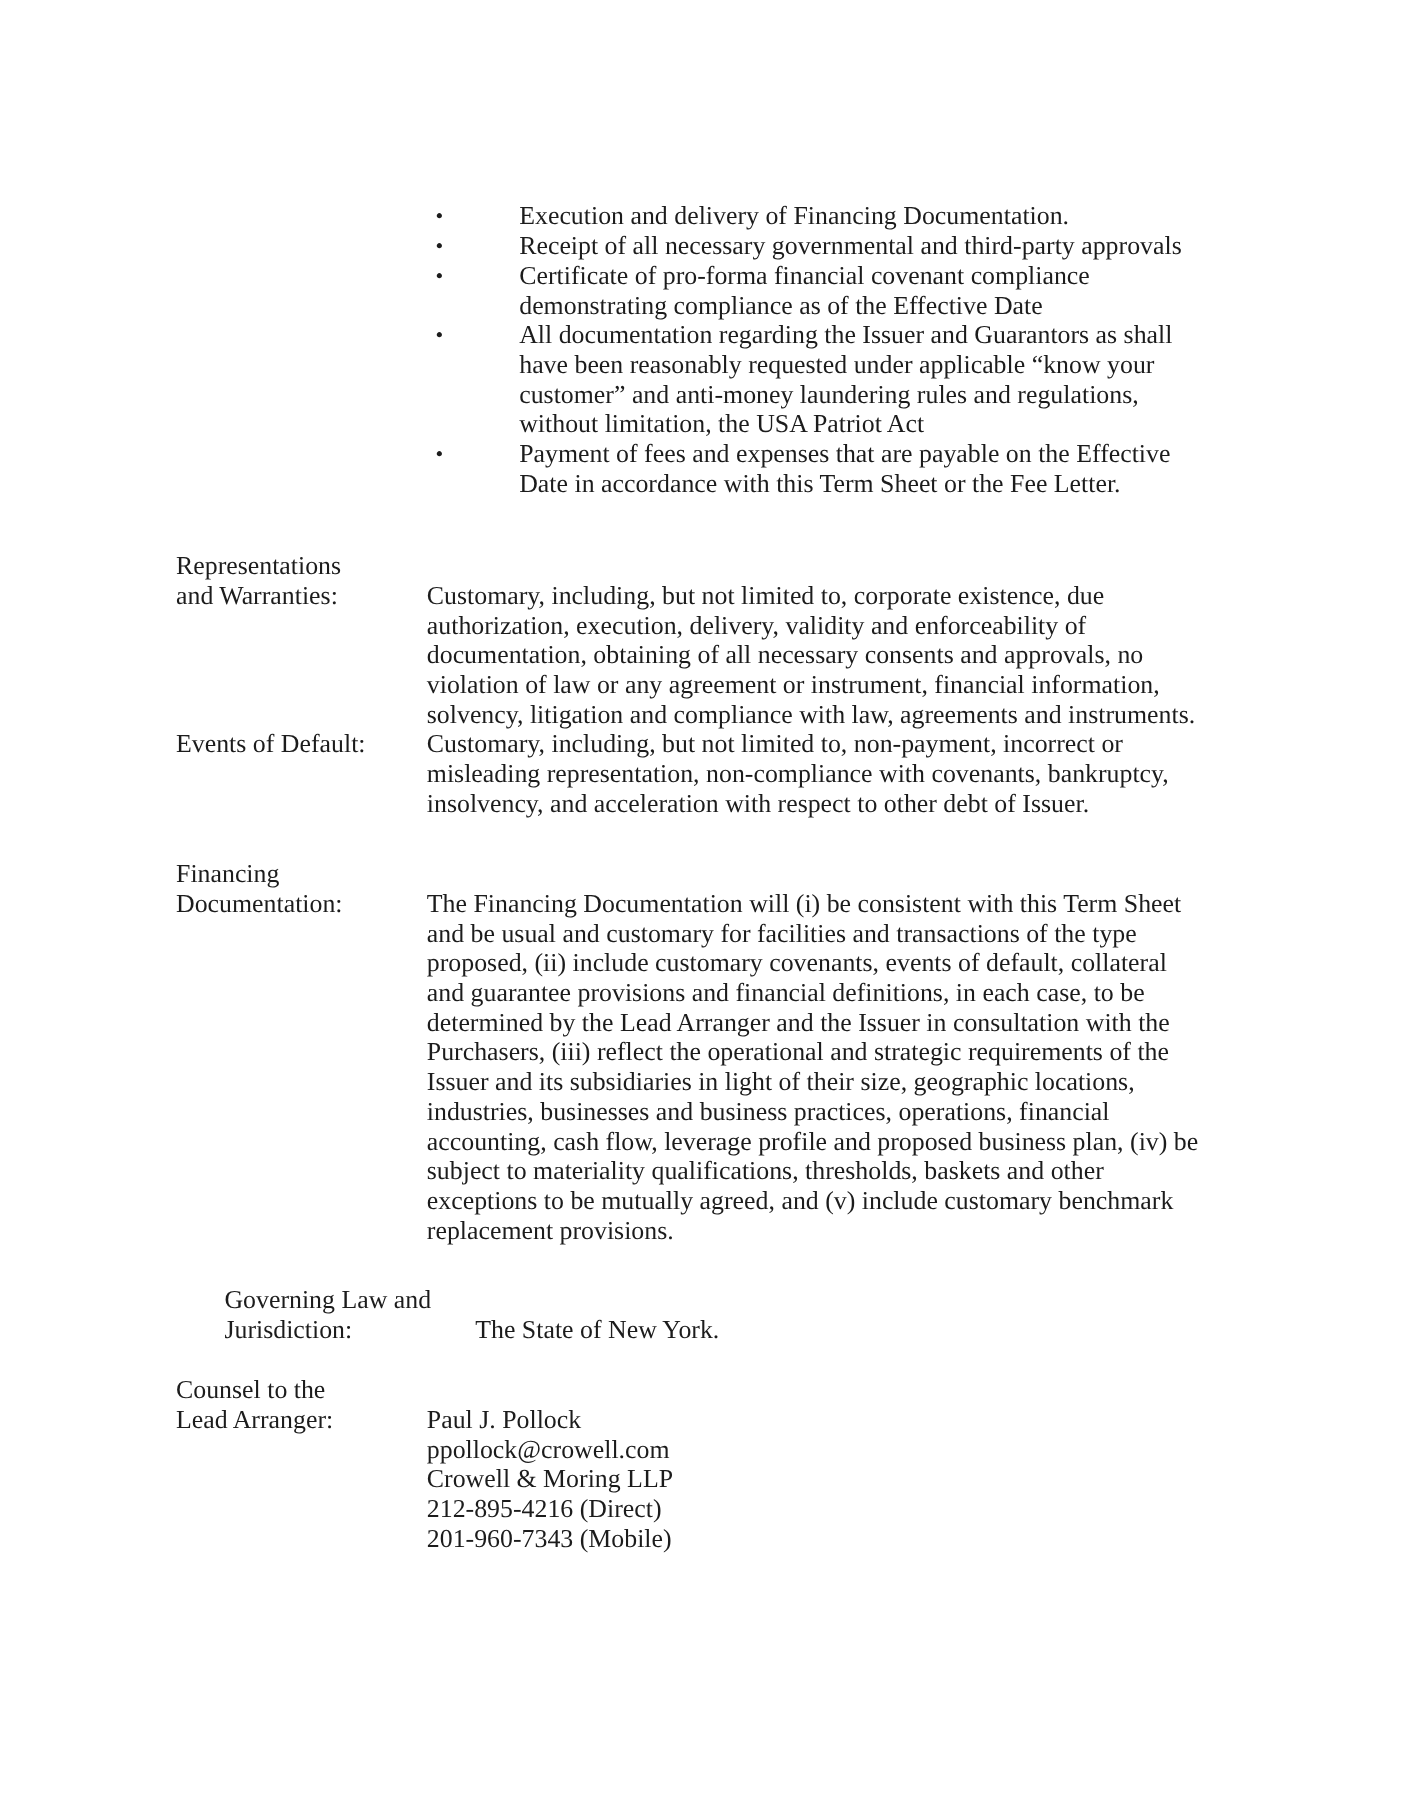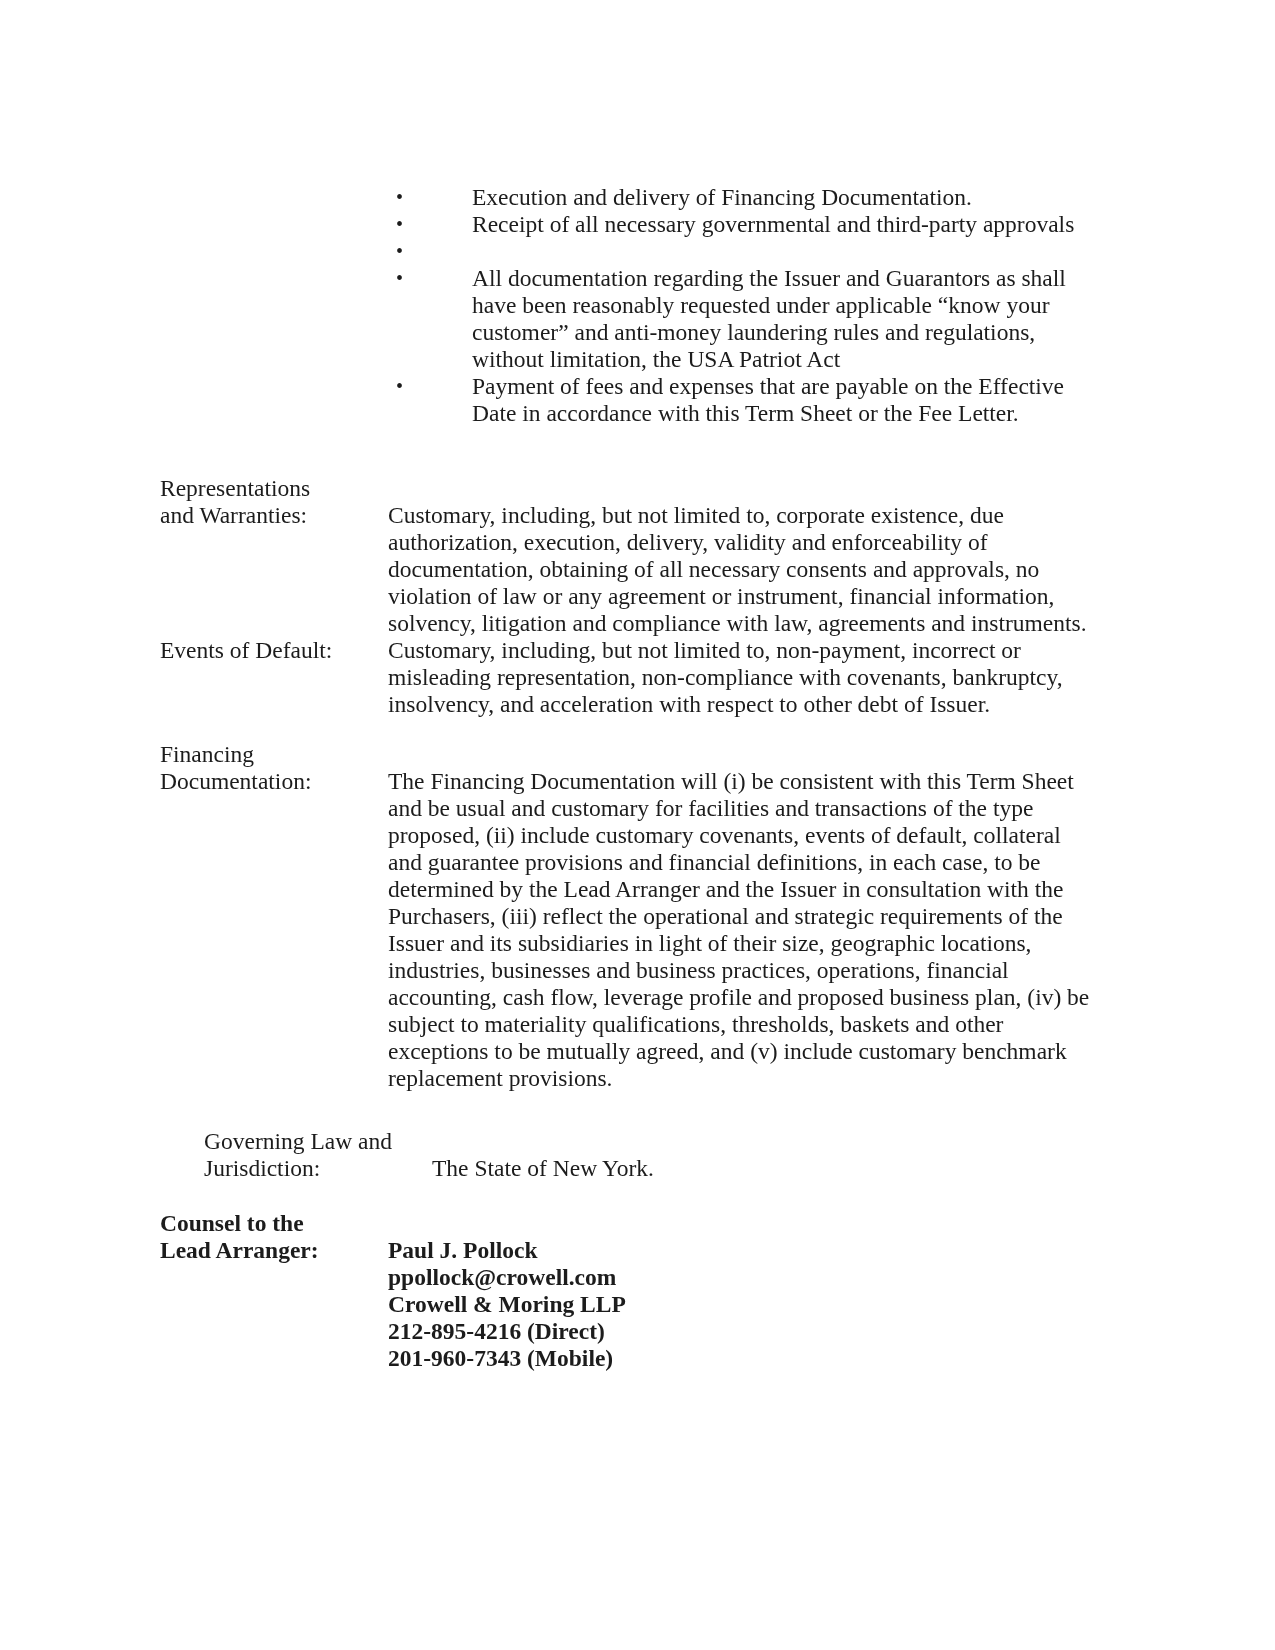--- a/index.html
+++ b/index.html
@@ -43,40 +43,42 @@
     width: 228px;
   }
   .body-col {
     flex: 1 1 auto;
     width: 712px;
   }
   .offset-1line { padding-top: 27px; }
 
   .sec-rep     { margin-top: 48px; }
   .sec-events  { }
-  .sec-fin     { margin-top: 23px; }
+  .sec-fin     { margin-top: 37px; }
   .sec-gov     { margin-top: 36px; margin-left: 44px; }
-  .sec-counsel { margin-top: 28px; font-weight: bold; }
+  .sec-counsel { margin-top: 28px; }
 </style>
 </head>
 <body>
 
 <div class="page">
 
   <ul class="bullets">
     <li class="bullet-item">
       <span class="bullet-marker">•</span>
       <span class="bullet-text pre">Execution and delivery of Financing Documentation.</span>
     </li>
     <li class="bullet-item">
       <span class="bullet-marker">•</span>
       <span class="bullet-text pre">Receipt of all necessary governmental and third-party approvals</span>
     </li>
     <li class="bullet-item">
       <span class="bullet-marker">•</span>
+      <span class="bullet-text pre">Certificate of pro-forma financial covenant compliance
+demonstrating compliance as of the Effective Date</span>
     </li>
     <li class="bullet-item">
       <span class="bullet-marker">•</span>
       <span class="bullet-text pre">All documentation regarding the Issuer and Guarantors as shall
 have been reasonably requested under applicable “know your
 customer” and anti-money laundering rules and regulations,
 without limitation, the USA Patriot Act</span>
     </li>
     <li class="bullet-item">
       <span class="bullet-marker">•</span>

